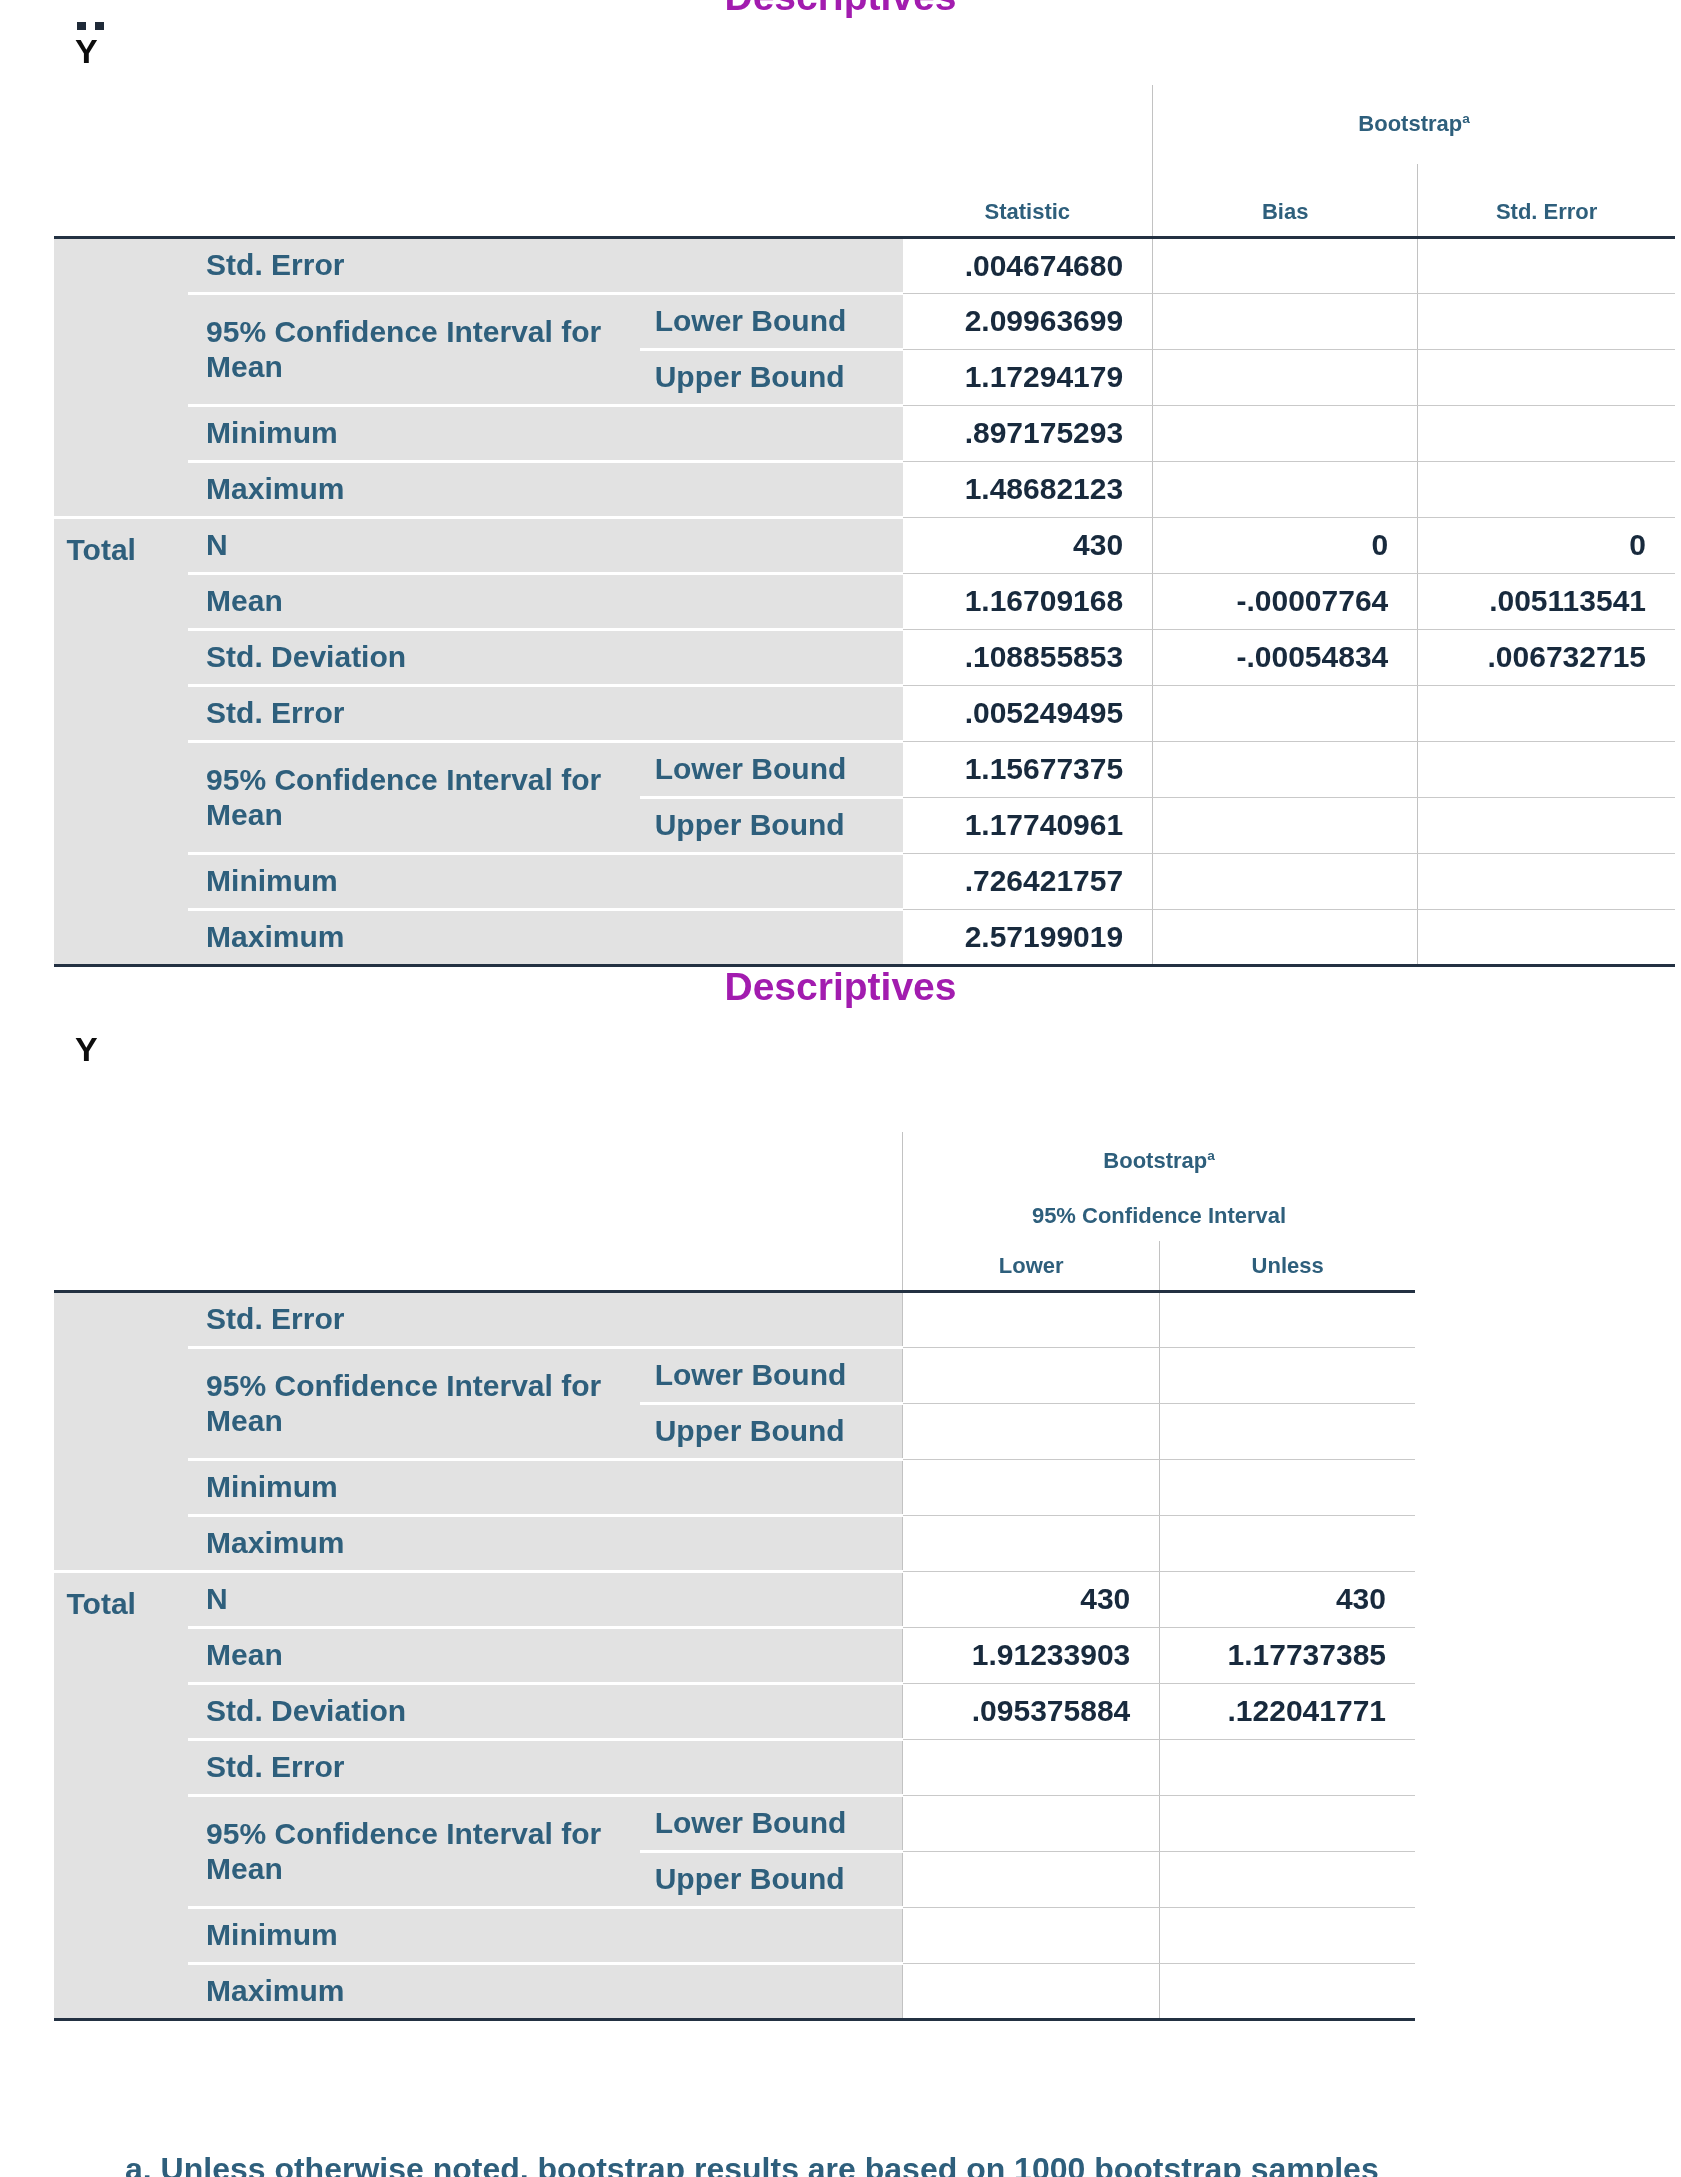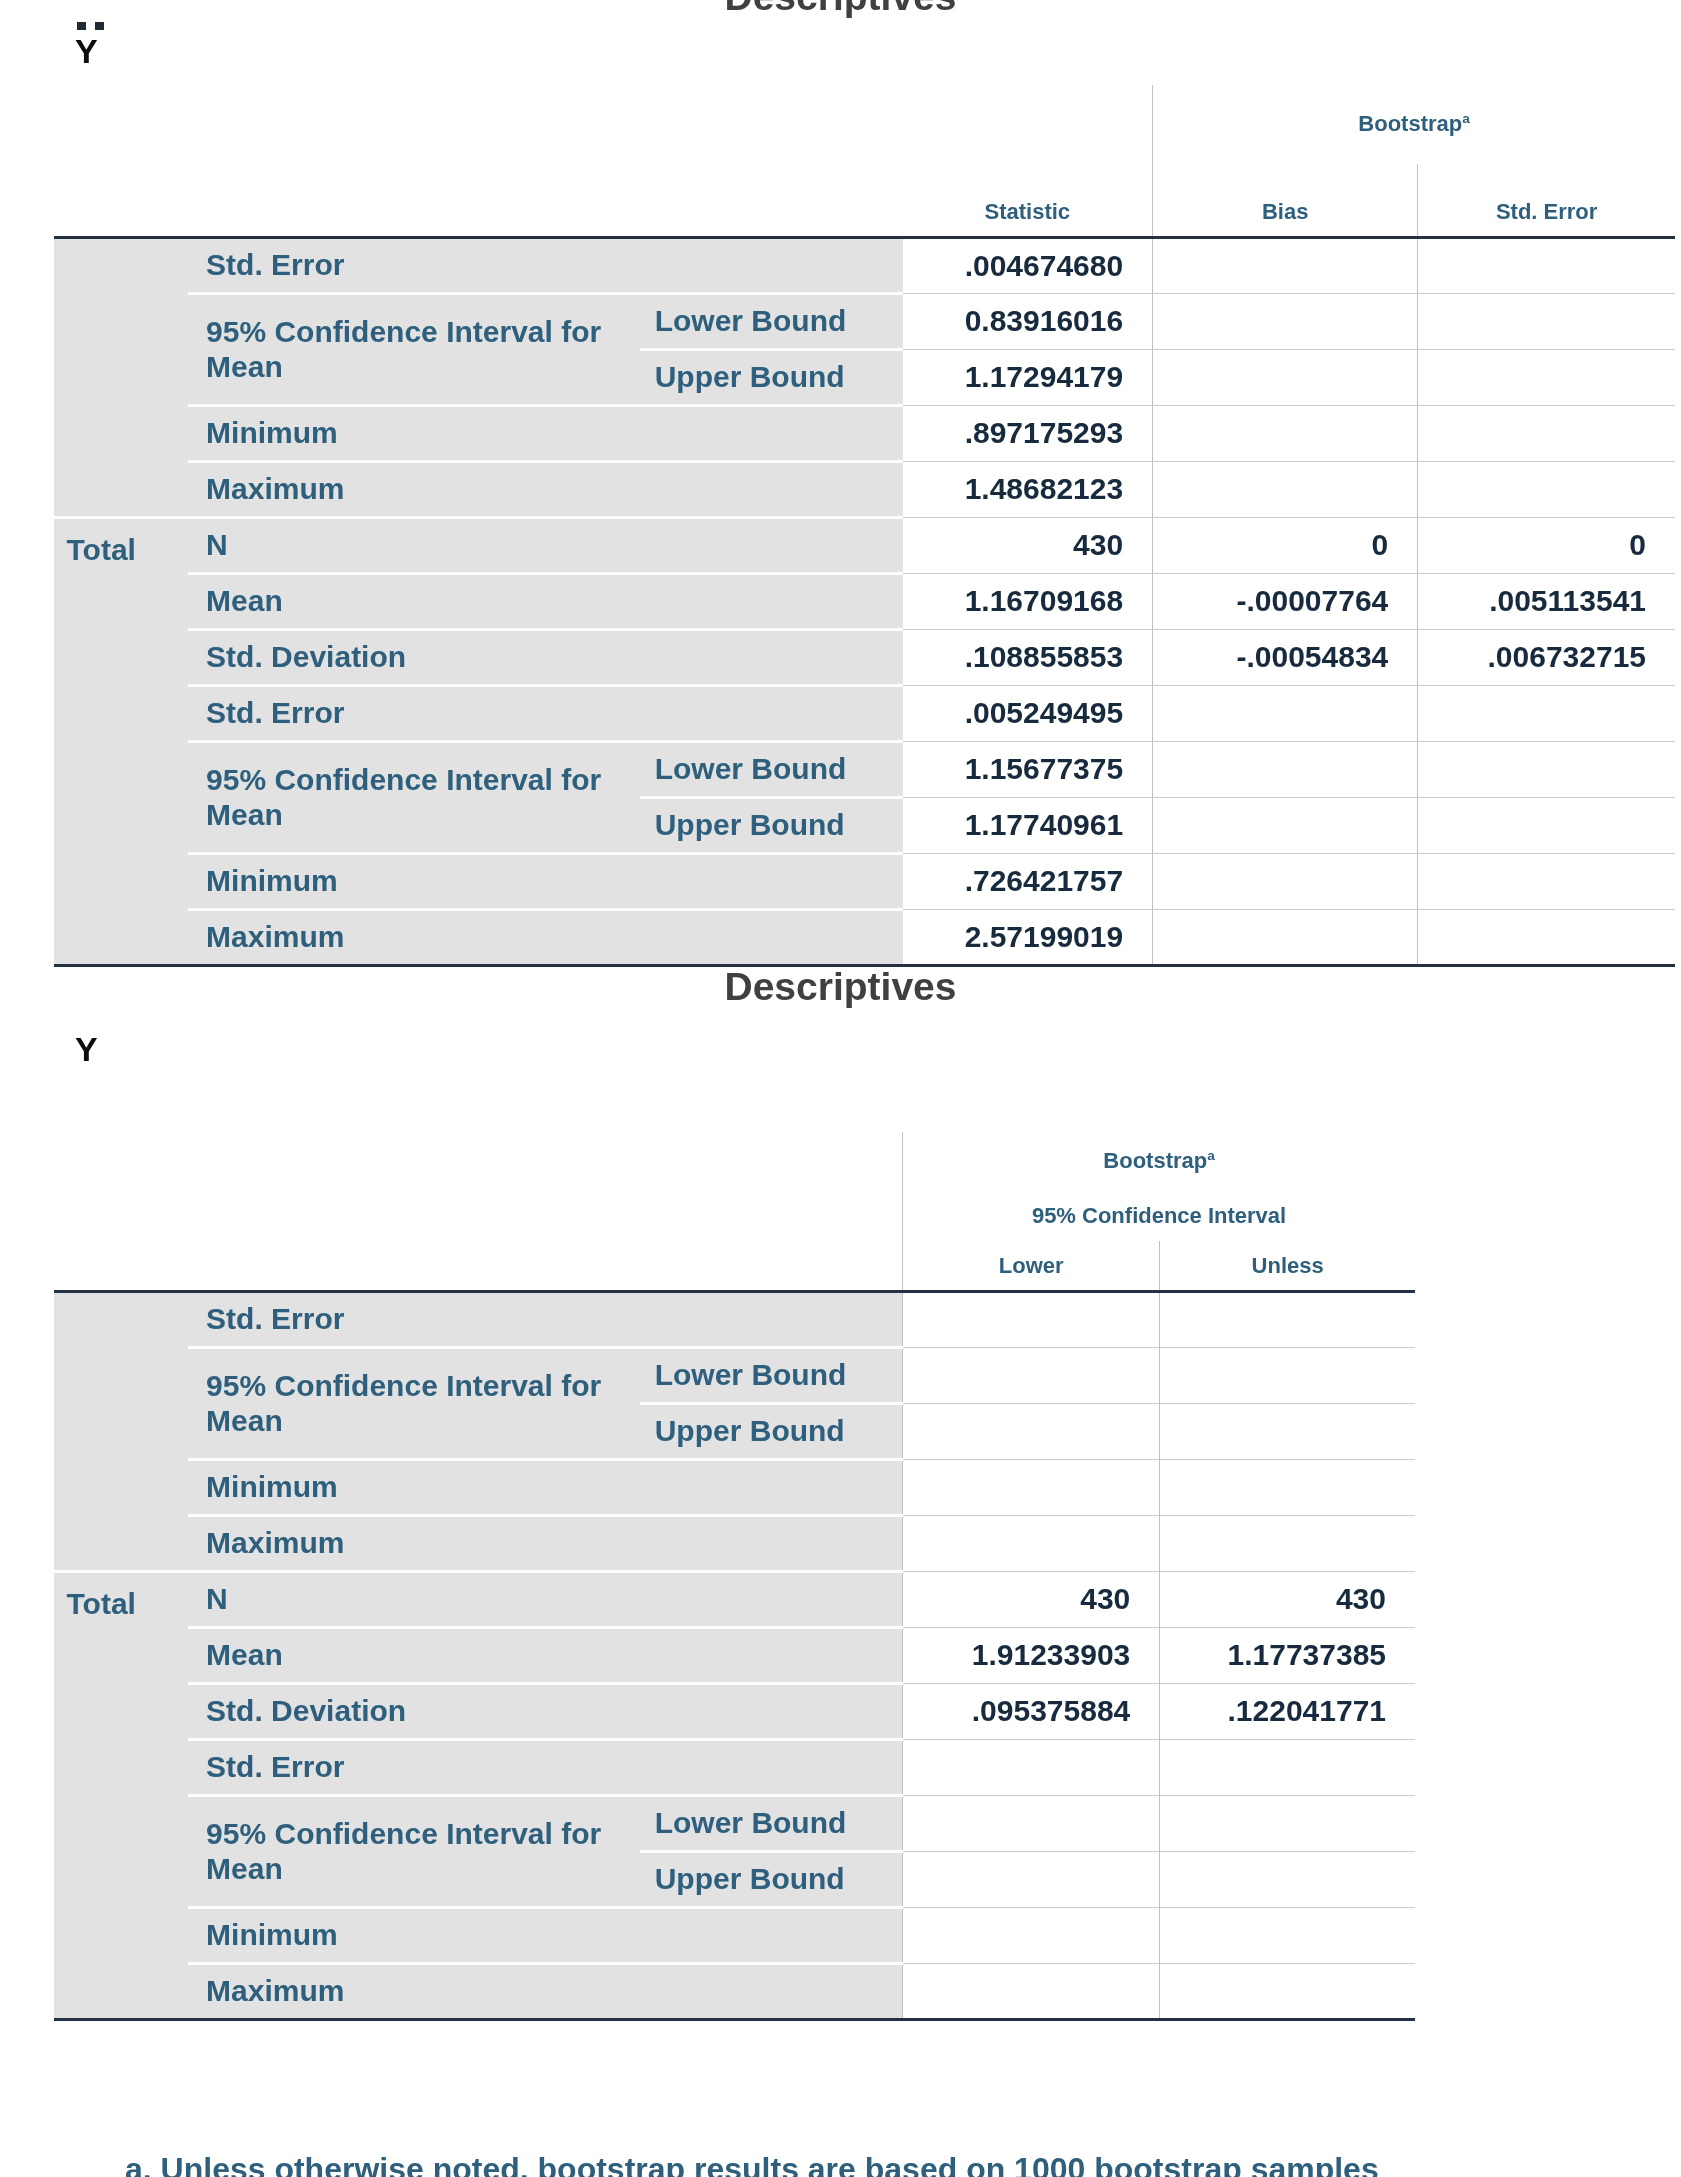--- a/index.html
+++ b/index.html
@@ -13,21 +13,21 @@
     font-family: "Liberation Sans", "DejaVu Sans", sans-serif;
     font-weight: 700;
   }
   .title {
     position: absolute;
     left: 0;
     width: 100%;
     text-align: center;
     font-size: 39px;
     line-height: 1.15;
-    color: #404040;
+    color: #a21caf;
   }
   .title1 { top: -25px; }
   .title2 { top: 965px; }
   .var-label {
     position: absolute;
     left: 75px;
     font-size: 34px;
     color: #0d0d0d;
   }
   .var1 { top: 32px; }
@@ -144,21 +144,21 @@
       <tr>
         <td class="stub group" rowspan="5"></td>
         <td class="stub label" colspan="2">Std. Error</td>
         <td class="val">.004674680</td>
         <td class="val vline"></td>
         <td class="val vline"></td>
       </tr>
       <tr>
         <td class="stub label ci" rowspan="2">95% Confidence Interval for Mean</td>
         <td class="stub sublabel">Lower Bound</td>
-        <td class="val">0.83916016</td>
+        <td class="val">2.09963699</td>
         <td class="val vline"></td>
         <td class="val vline"></td>
       </tr>
       <tr>
         <td class="stub sublabel">Upper Bound</td>
         <td class="val">1.17294179</td>
         <td class="val vline"></td>
         <td class="val vline"></td>
       </tr>
       <tr>

